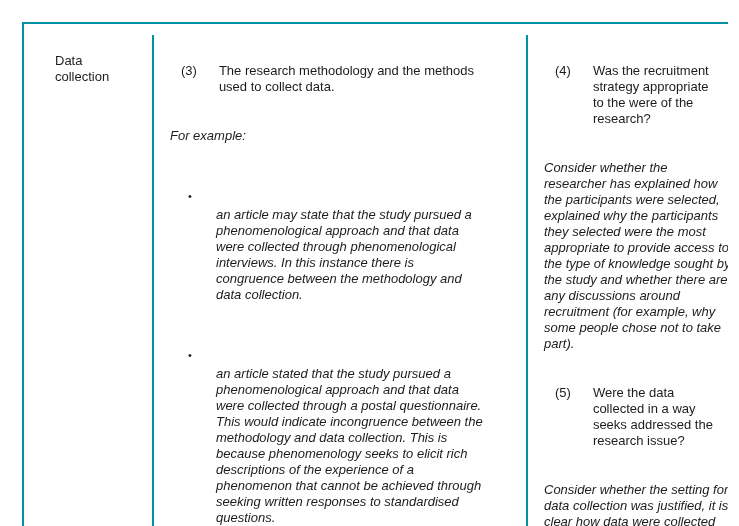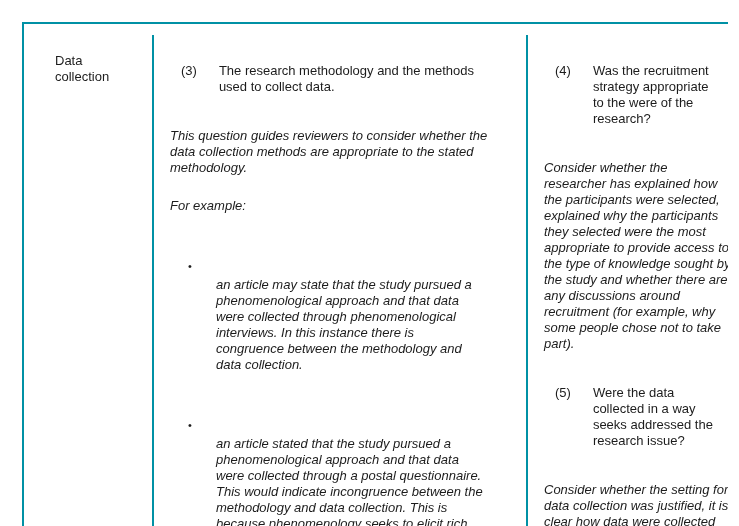--- a/index.html
+++ b/index.html
@@ -82,21 +82,20 @@
 
   <div class="col col-label">
     <div>Data collection</div>
   </div>
 
   <div class="col col-mid">
     <div class="item-heading">
       <span class="item-num">(3)</span>
       <span class="item-heading-text">The research methodology and the methods used to collect data.</span>
     </div>
-    <div class="guidance">This question guides reviewers to consider whether the data collection methods are appropriate to the stated methodology.</div>
     <div class="guidance">For example:</div>
     <div class="bullet-list">
       <div class="bullet-item">
         <span class="bullet-marker">•</span>
         <span class="bullet-text">an article may state that the study pursued a phenomenological approach and that data were collected through phenomenological interviews. In this instance there is congruence between the methodology and data collection.</span>
       </div>
       <div class="bullet-item">
         <span class="bullet-marker">•</span>
         <span class="bullet-text">an article stated that the study pursued a phenomenological approach and that data were collected through a postal questionnaire. This would indicate incongruence between the methodology and data collection. This is because phenomenology seeks to elicit rich descriptions of the experience of a phenomenon that cannot be achieved through seeking written responses to standardised questions.</span>
       </div>

